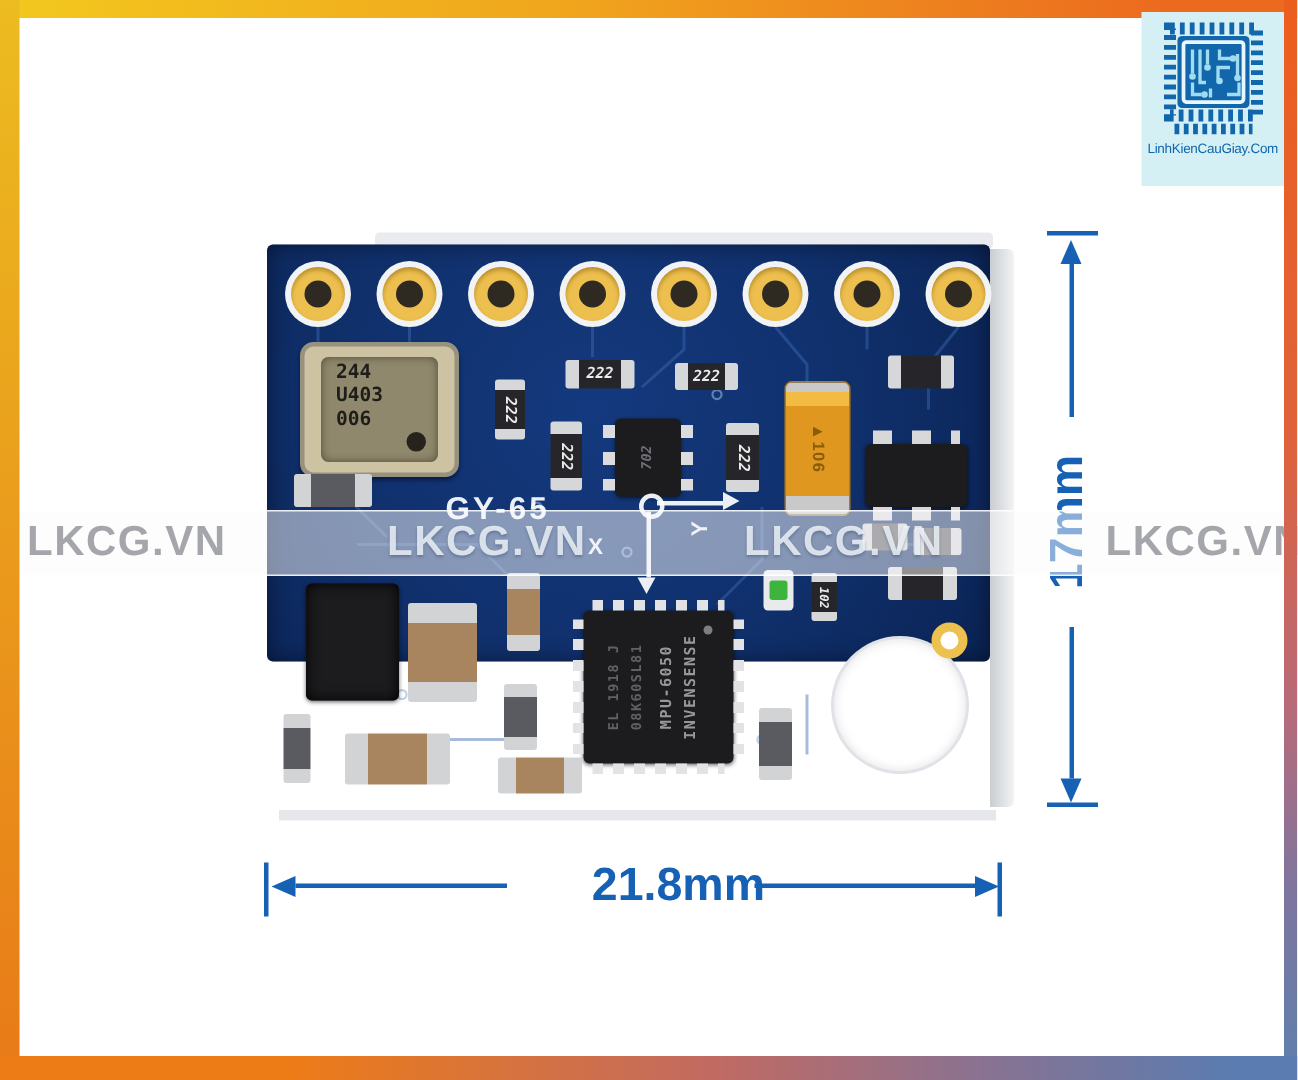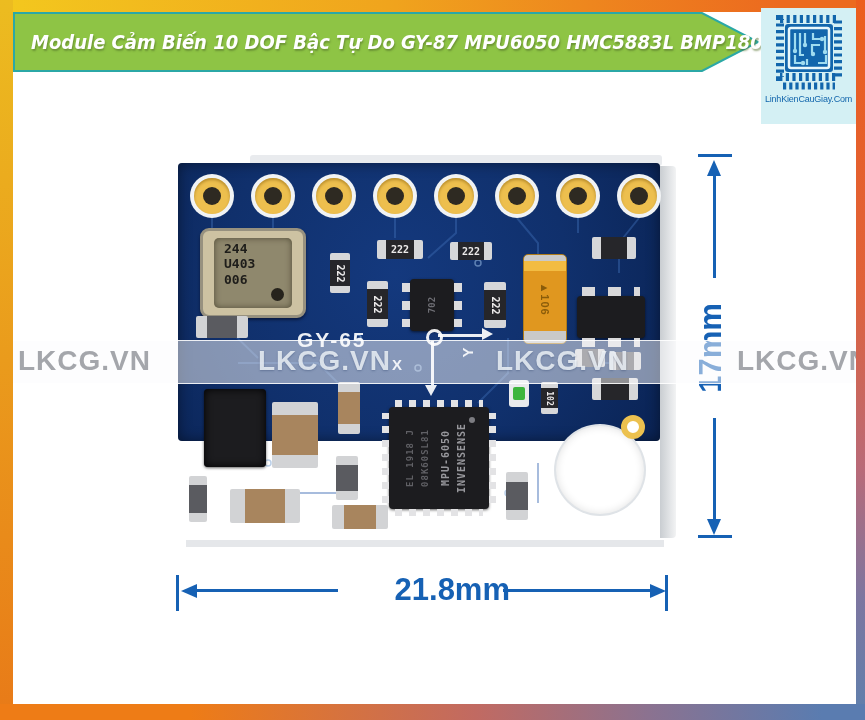--- a/index.html
+++ b/index.html
@@ -30,21 +30,21 @@
   .pcb{position:absolute;left:178px;top:163px;width:482px;height:278px;border-radius:4px;z-index:1;
     background:radial-gradient(circle at 45% 40%, #14397e 0%, #10306c 55%, #0a2354 100%);
     box-shadow:inset 0 0 14px rgba(0,0,0,.45);}
   .traces{position:absolute;left:0;top:0;}
   
   .hole{position:absolute;width:44px;height:44px;border-radius:50%;background:#f1f3f4;}
   .hole::before{content:"";position:absolute;inset:4px;border-radius:50%;background:#edbf4e;
     box-shadow:inset 0 2px 3px rgba(120,80,0,.45);}
   .hole::after{content:"";position:absolute;inset:13px;border-radius:50%;background:#2e2a22;}
   
-  .comp{position:absolute;border-radius:2px;display:flex;align-items:center;justify-content:center;}
+  .comp{position:absolute;border-radius:2px;display:flex;align-items:center;justify-content:center;font-style:italic;}
   .res-h{background:linear-gradient(to right,#d6d7d9 0 20%,#26262a 20% 80%,#d6d7d9 80%);}
   .res-v{background:linear-gradient(to bottom,#d6d7d9 0 18%,#26262a 18% 82%,#d6d7d9 82%);}
   .cap-h{background:linear-gradient(to right,#d2d3d5 0 22%,#a8855e 22% 78%,#d2d3d5 78%);}
   .cap-v{background:linear-gradient(to bottom,#d2d3d5 0 20%,#a8855e 20% 80%,#d2d3d5 80%);}
   .capd-h{background:linear-gradient(to right,#d2d3d5 0 22%,#5a5b60 22% 78%,#d2d3d5 78%);}
   .capd-v{background:linear-gradient(to bottom,#d2d3d5 0 20%,#5a5b60 20% 80%,#d2d3d5 80%);}
   .comp .lbl{font-family:"DejaVu Sans Mono",monospace;font-size:10px;font-weight:bold;color:#eceaea;}
   .rot90{transform:rotate(90deg);}
   
   .bmp{position:absolute;background:#cdc2a2;border:3px solid #97917f;border-radius:9px;
@@ -116,26 +116,20 @@
 </head>
 <body>
 
 <div class="stage">
 
   <div class="bd bd-top"></div>
   <div class="bd bd-left"></div>
   <div class="bd bd-right"></div>
   <div class="bd bd-bottom"></div>
 
-  <div class="banner">
-    <svg width="748" height="60" viewBox="0 0 748 60">
-      <polygon points="1,1 689,1 745,30 689,59 1,59" fill="#8ec445" stroke="#2ba8a6" stroke-width="2"></polygon>
-    </svg>
-    <span class="banner-text">Module Cảm Biến 10 DOF Bậc Tự Do GY-87 MPU6050 HMC5883L BMP180</span>
-  </div>
 
   <div class="logo">
     <svg width="80" height="88" viewBox="0 0 80 88">
       <rect x="11" y="9" width="58" height="58" fill="none" stroke="#1266ac" stroke-width="8" stroke-dasharray="3.2 3.4"></rect>
       <rect x="16" y="14" width="48" height="48" rx="3" fill="#1266ac"></rect>
       <rect x="20" y="18" width="40" height="40" rx="2" fill="none" stroke="#e8f7fb" stroke-width="2.5"></rect>
       <g stroke="#9fdcf0" stroke-width="2.2" fill="none">
         <path d="M26 23 v16"></path>
           <path d="M31 23 v22 h4"></path>
           <path d="M36 23 v10"></path>

